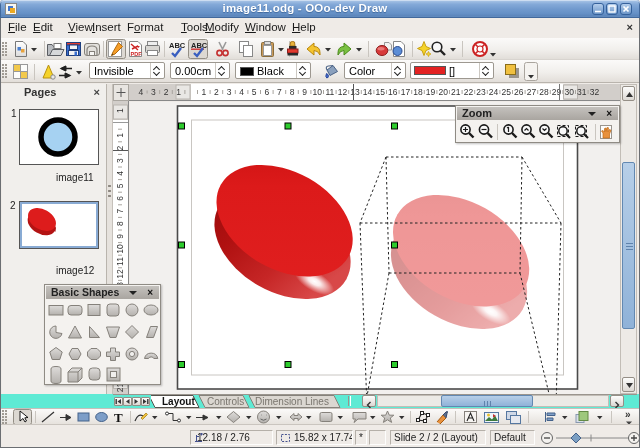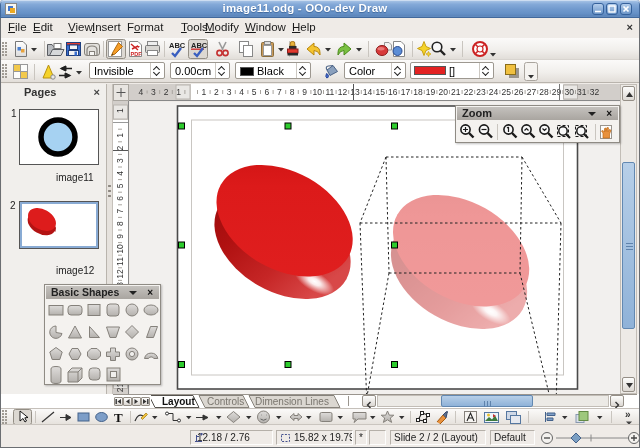--- a/index.html
+++ b/index.html
@@ -52,21 +52,21 @@
 
 #corner { left:113px; top:84px; width:16px; height:17px; background:#e8e5e1; border:1px solid #aaa6a0; }
 #hruler { left:129px; top:84px; width:491px; height:17px; background:#d2ceca; border-bottom:1px solid #888; }
 #vruler { left:113px; top:101px; width:16px; height:293px; background:#d2ceca; border-right:1px solid #888;}
 
 
 #canvas { left:130px; top:102px; width:490px; height:292px; background:#f2f0ee; overflow:hidden;}
 
 
 #vscroll { left:620px; top:84px; width:17px; height:310px; background:#edeae6; border:1px solid #c2bdb6;}
-#hscroll-row { left:0px; top:394px; width:640px; height:14px; background:#ffffff;}
+#hscroll-row { left:0px; top:394px; width:640px; height:14px; background:#5eead4;}
 .sbtn { background:linear-gradient(#fdfdfc,#dcd8d3); border:1px solid #958f87; border-radius:2px; color:#333; }
 .sthumb { background:linear-gradient(#b7cfe8,#8fb2d8); border:1px solid #6288b1; border-radius:2px;}
 
 .navb { top:3px; width:9px; height:9px; background:linear-gradient(#fdfdfc,#dcd8d3); border:1px solid #958f87; border-radius:1px;}
 .navb svg { position:absolute; left:0px; top:0px; }
 
 
 #drawbar { left:0; top:408px; width:640px; height:17px; background:linear-gradient(#fbfaf9,#e6e2dd); border-top:1px solid #c5c0ba; border-bottom:1px solid #b9b4ad;}
 
 
@@ -638,21 +638,21 @@
 
   <text x="625" y="9" font-size="10" font-weight="bold" fill="#333" font-family="Liberation Sans">»</text>
   <path d="M626,12.5 l6,0 -3,3.2 z" fill="#444"></path>
 </svg>
 </div>
 <div class="abs" id="statusbar">
   <div class="scell" style="left:190px; width:83px; padding-left:6px;">12.18 / 2.76</div>
   <svg class="abs" style="left:194px; top:8px;" width="12" height="10">
       <path d="M1,8.5 H8 M2.5,2 V8 M2.5,3.5 H5 M6,1 h3 m-1.5,-1.5 v3" stroke="#44518e" fill="none"></path>
     </svg>
-  <div class="scell" style="left:276px; width:77px; padding-left:17px;">15.82 x 19.79</div>
+  <div class="scell" style="left:276px; width:77px; padding-left:17px;">15.82 x 17.74</div>
   <svg class="abs" style="left:280px; top:8px;" width="12" height="10">
       <rect x="1.5" y="1.5" width="8" height="7" fill="none" stroke="#44518e" stroke-dasharray="2,1.4"></rect>
     </svg>
   <div class="scell" style="left:355px; width:12px; text-align:center;">*</div>
   <div class="scell" style="left:369px; width:17px;"></div>
   <div class="scell" style="left:390px; width:96px;">Slide 2 / 2 (Layout)</div>
   <div class="scell" style="left:490px; width:45px;">Default</div>
   <svg class="abs" style="left:540px; top:6px;" width="100" height="14" id="zslider">
     <circle cx="7" cy="7" r="5.5" fill="#f4f2ef" stroke="#666"></circle>
     <path d="M4,7 H10" stroke="#444" stroke-width="1.3"></path>

